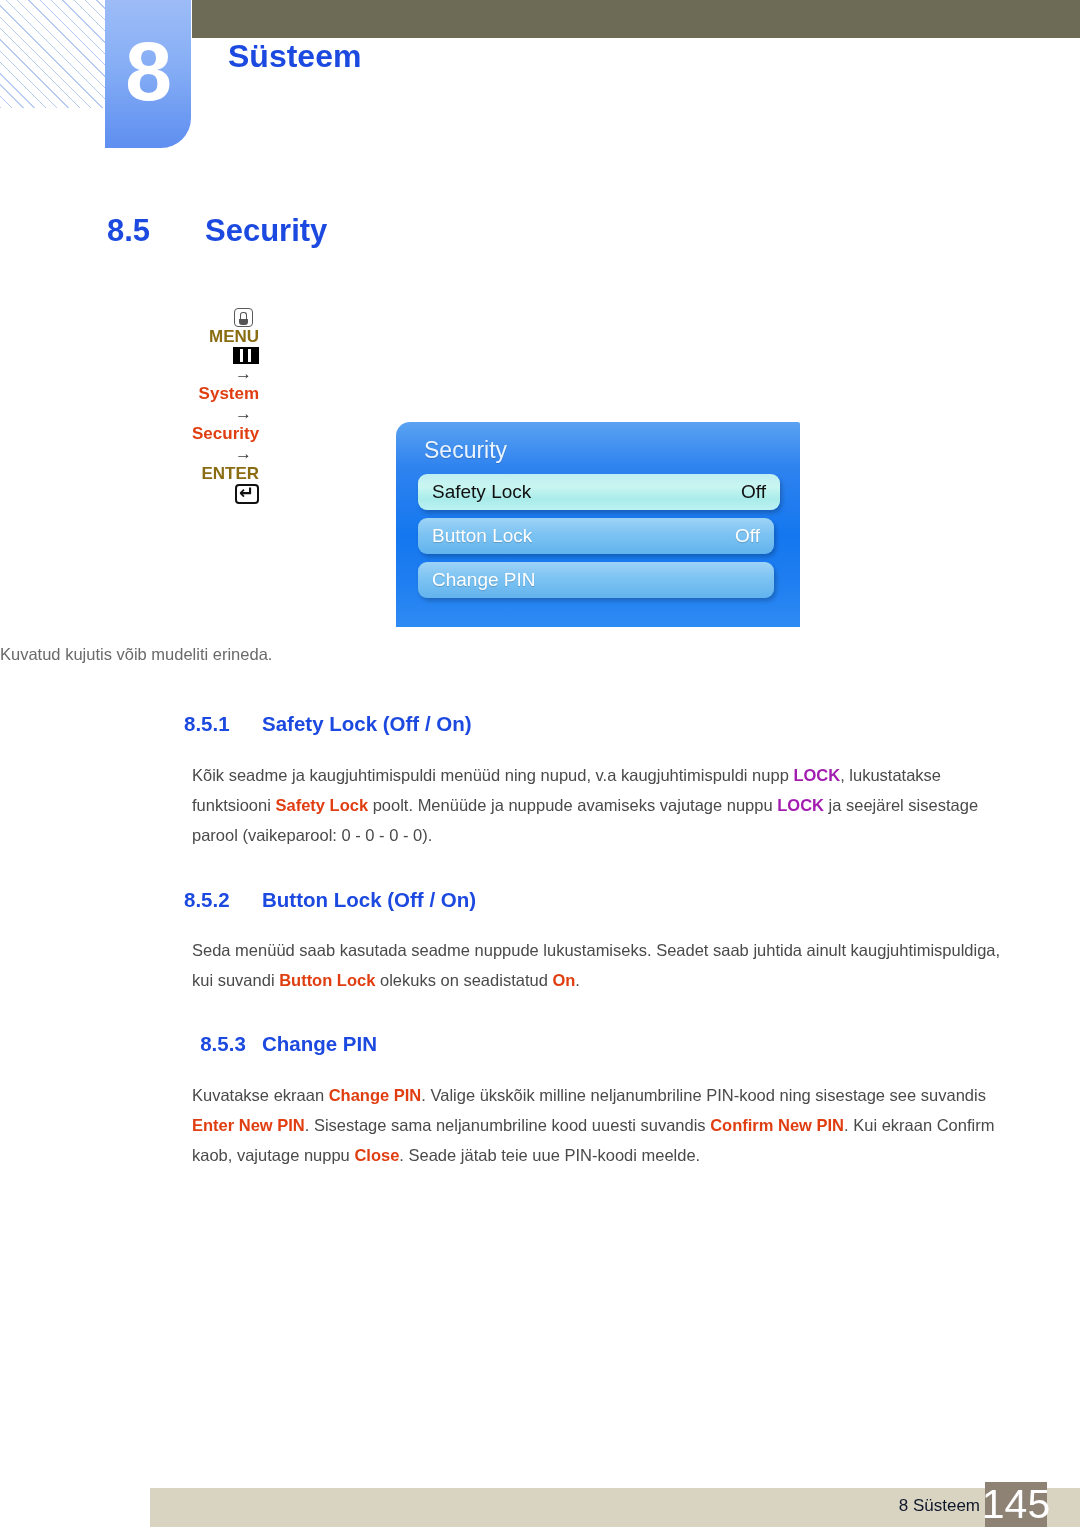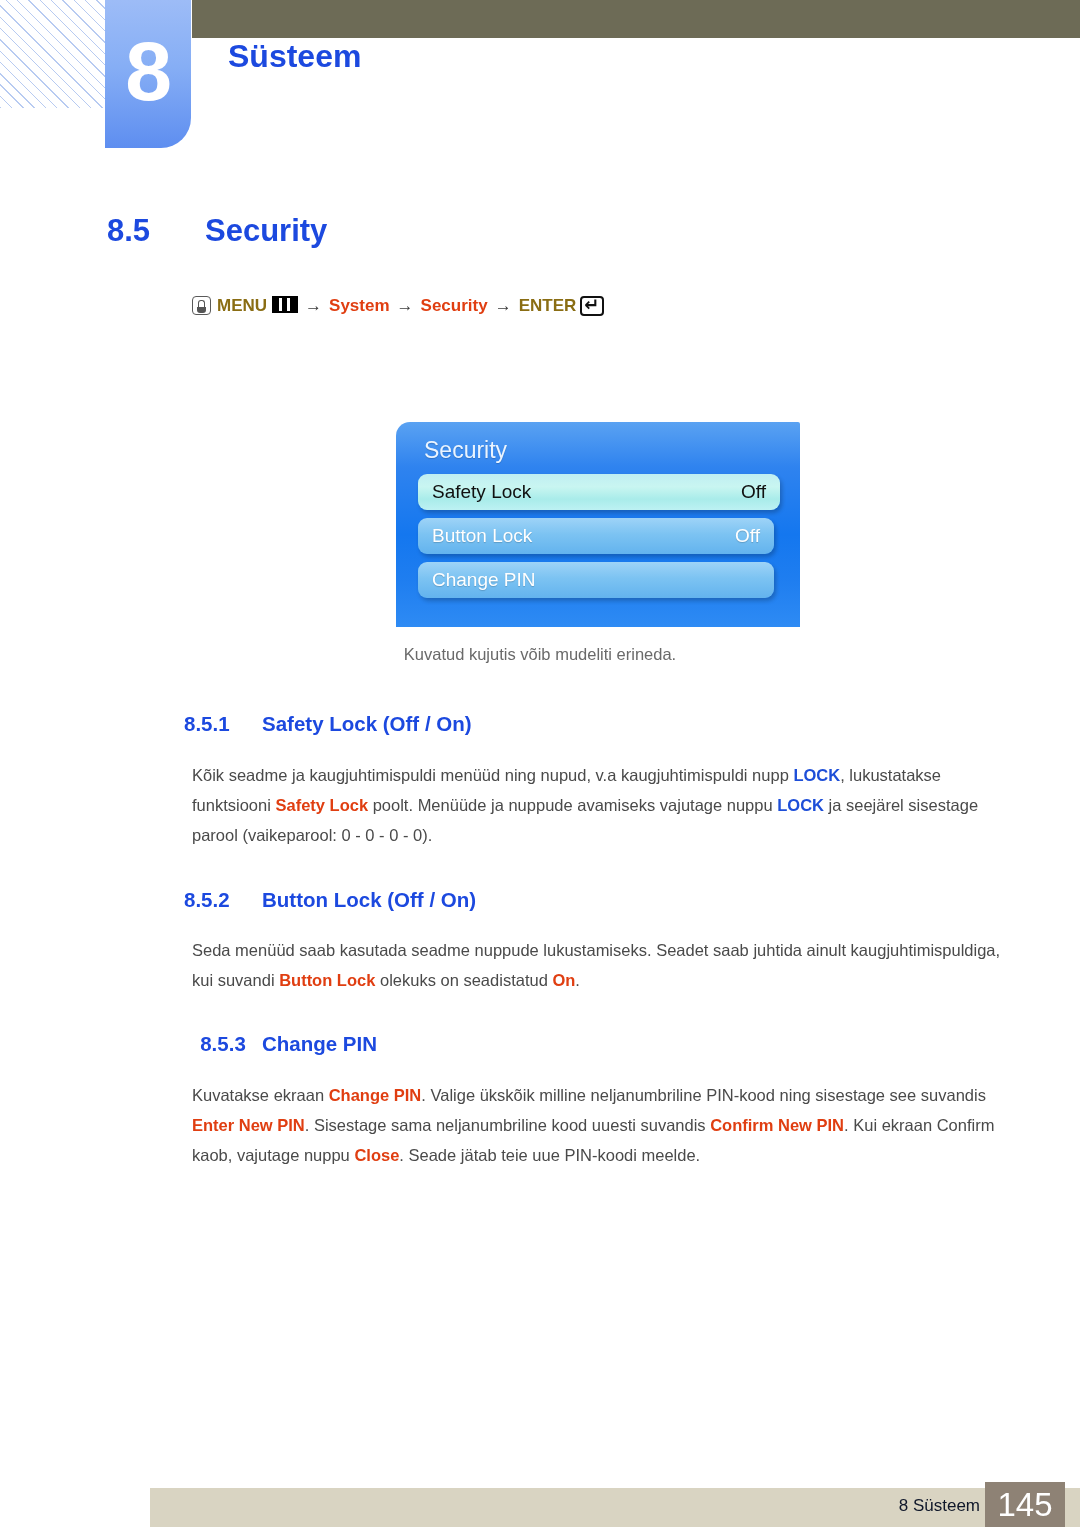--- a/index.html
+++ b/index.html
@@ -70,26 +70,27 @@
     font-weight: bold;
     display: flex;
     align-items: baseline;
     margin-left: 11px;
   }
   .sec-head .num { width: 98px; display: inline-block; }
 
   
   .menu-path {
     position: absolute;
-    left: 192px; top: 296px;
-    display: flex;
-    align-items: flex-start;
+    left: 192px; top: 308px;
+    display: flex;
+    align-items: flex-end;
     font-size: 17px;
     font-weight: bold;
     white-space: nowrap;
+    flex-direction: column;
   }
   .mp-btn { color: #8a6d13; }
   .mp-item { color: #e03e11; }
   .mp-arrow { color: #3b3b3b; font-weight: normal; margin: 0 7px; font-size: 17px; }
   .icon-hand {
     display: inline-block;
     width: 19px; height: 19px;
     border: 1.4px solid #5a5a5a;
     border-radius: 4px;
     position: relative;
@@ -153,21 +154,21 @@
   
   .body-block {
     position: absolute;
     left: 192px;
     width: 818px;
     color: #4a4a4a;
     font-size: 16.5px;
     line-height: 30px;
   }
   .hl-red { color: #e03e11; font-weight: bold; }
-  .hl-olive { color: #1d4ed8; font-weight: bold; }
+  .hl-olive { color: #a21caf; font-weight: bold; }
 
   
   .osd {
     position: absolute;
     left: 396px; top: 422px;
     width: 404px; height: 205px;
     background: linear-gradient(180deg,
         #5aa2f2 0%,
         #2f83ef 22%,
         #1477ef 55%,
@@ -203,21 +204,20 @@
   .osd-row.normal {
     background: linear-gradient(180deg, #9ed3f7 0%, #7cc3f2 45%, #63b3ee 100%);
     color: #ffffff;
     width: 356px;
     text-shadow: 0 1px 1px rgba(0,0,0,0.18);
   }
   .osd-caption {
     position: absolute;
     left: 0; top: 645px;
     width: 1080px;
-    text-align: center;
     color: #6a6a6a;
     font-size: 16.5px;
   }
 
   
   .subhead {
     position: absolute;
     left: 184px;
     color: #1c49df;
     font-size: 20.5px;
@@ -235,24 +235,24 @@
   }
   .footer-label {
     position: absolute;
     right: 100px; top: 1496px;
     color: #0f172a;
     font-size: 17px;
   }
   .footer-page {
     position: absolute;
     left: 985px; top: 1482px;
-    width: 80px; height: 45px;
+    width: 62px; height: 45px;
     background: #8e8275;
     color: #ffffff;
-    font-size: 33px;
+    font-size: 41px;
     display: flex;
     align-items: center;
     justify-content: center;
   }
 </style>
 </head>
 <body>
 
 <div class="hatch"></div>
 <div class="olive-bar"></div>

